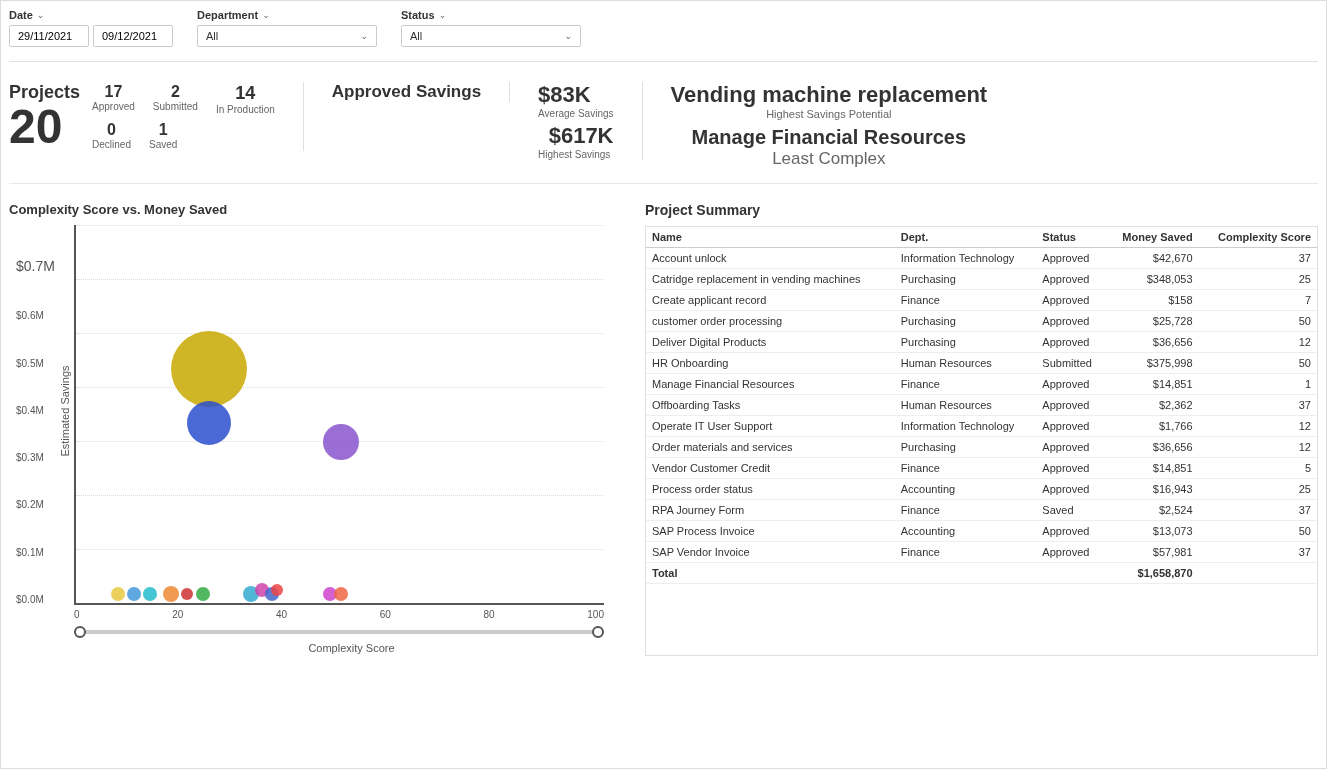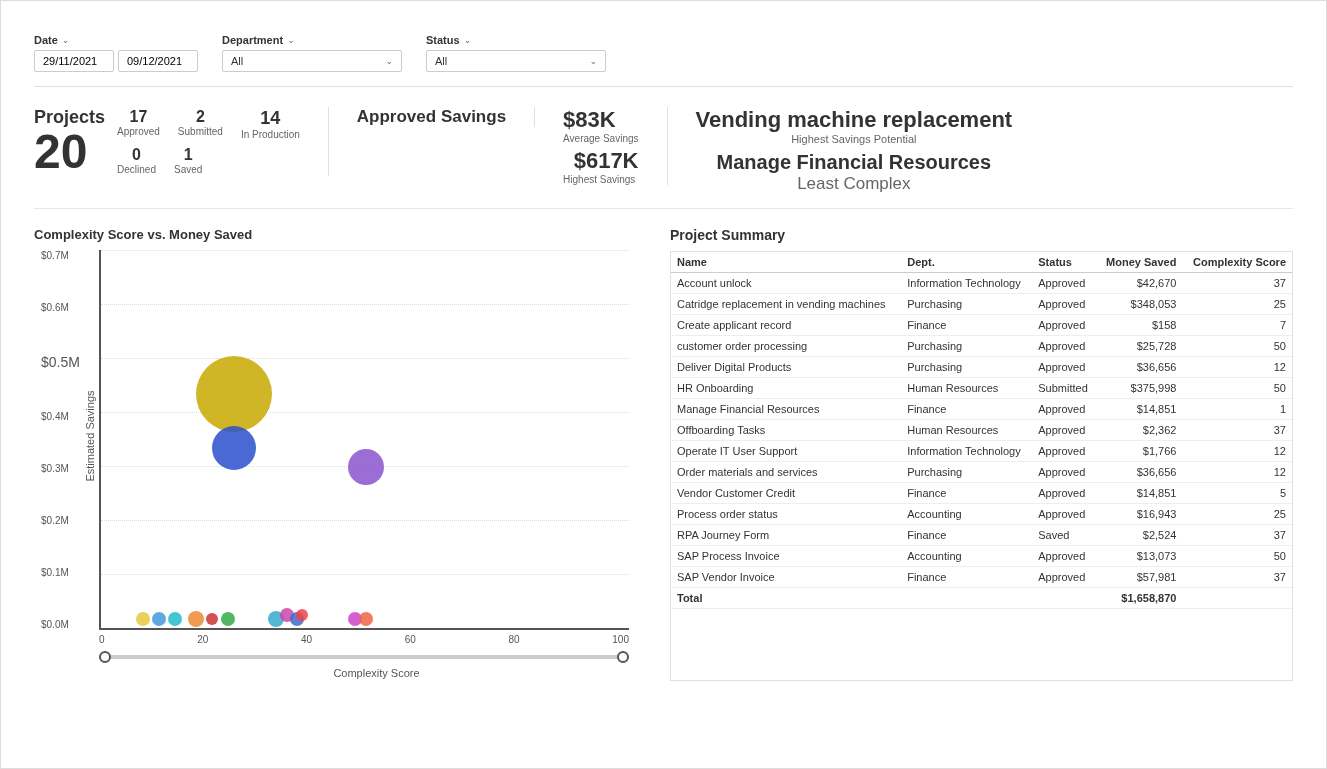--- a/index.html
+++ b/index.html
@@ -1,17 +1,17 @@
 <!DOCTYPE html>
 <html><head>
   <meta charset="utf-8">
   <style>
     * { box-sizing: border-box; margin: 0; padding: 0; }
     body { font-family: 'Segoe UI', Arial, sans-serif; background: #f5f5f5; font-size: 12px; color: #333; }
-    .dashboard { background: white; width: 1327px; min-height: 769px; padding: 33px; border: 1px solid #ddd; }
+    .dashboard { background: white; width: 1327px; min-height: 769px; padding: 8px; border: 1px solid #ddd; }
 
     
     .filter-bar { display: flex; gap: 24px; align-items: flex-start; margin-bottom: 20px; border-bottom: 1px solid #e0e0e0; padding-bottom: 14px; }
     .filter-group { display: flex; flex-direction: column; gap: 4px; }
     .filter-label { font-size: 11px; font-weight: 600; color: #333; }
     .date-range { display: flex; align-items: flex-start; gap: 4px; }
     .date-input { border: 1px solid #ccc; border-radius: 2px; padding: 4px 8px; font-size: 11px; width: 80px; background: white; }
     .select-box { border: 1px solid #ccc; border-radius: 2px; padding: 4px 8px; font-size: 11px; width: 180px; background: white; display: flex; justify-content: space-between; align-items: center; cursor: pointer; }
     .chevron { font-size: 9px; color: #666; }
 
@@ -141,23 +141,23 @@
 
   <div class="main-content">
 
     <div class="chart-section">
       <div class="chart-title">Complexity Score vs. Money Saved</div>
       <div style="position:relative;margin-left:65px;margin-top:8px;">
 
         <div style="position:absolute;left:-55px;top:180px;transform:rotate(-90deg);font-size:11px;color:#555;white-space:nowrap;">Estimated Savings</div>
 
         <div style="position:absolute;left:-58px;top:0;height:380px;display:flex;flex-direction:column;justify-content:space-between;">
-          <span style="font-size:10px;color:#555;">$0.7M</span>
+          <span style="font-size:14px;color:#555;margin-top:33px;">$0.7M</span>
           <span style="font-size:10px;color:#555;">$0.6M</span>
-          <span style="font-size:14px;color:#555;">$0.5M</span>
+          <span style="font-size:10px;color:#555;">$0.5M</span>
           <span style="font-size:10px;color:#555;">$0.4M</span>
           <span style="font-size:10px;color:#555;">$0.3M</span>
           <span style="font-size:10px;color:#555;">$0.2M</span>
           <span style="font-size:10px;color:#555;">$0.1M</span>
           <span style="font-size:10px;color:#555;">$0.0M</span>
         </div>
 
         <div id="chart-area" style="width:530px;height:380px;border-left:2px solid #555;border-bottom:2px solid #555;position:relative;background:white;">
 
           <div style="position:absolute;top:0;left:0;right:0;bottom:0;pointer-events:none;">

